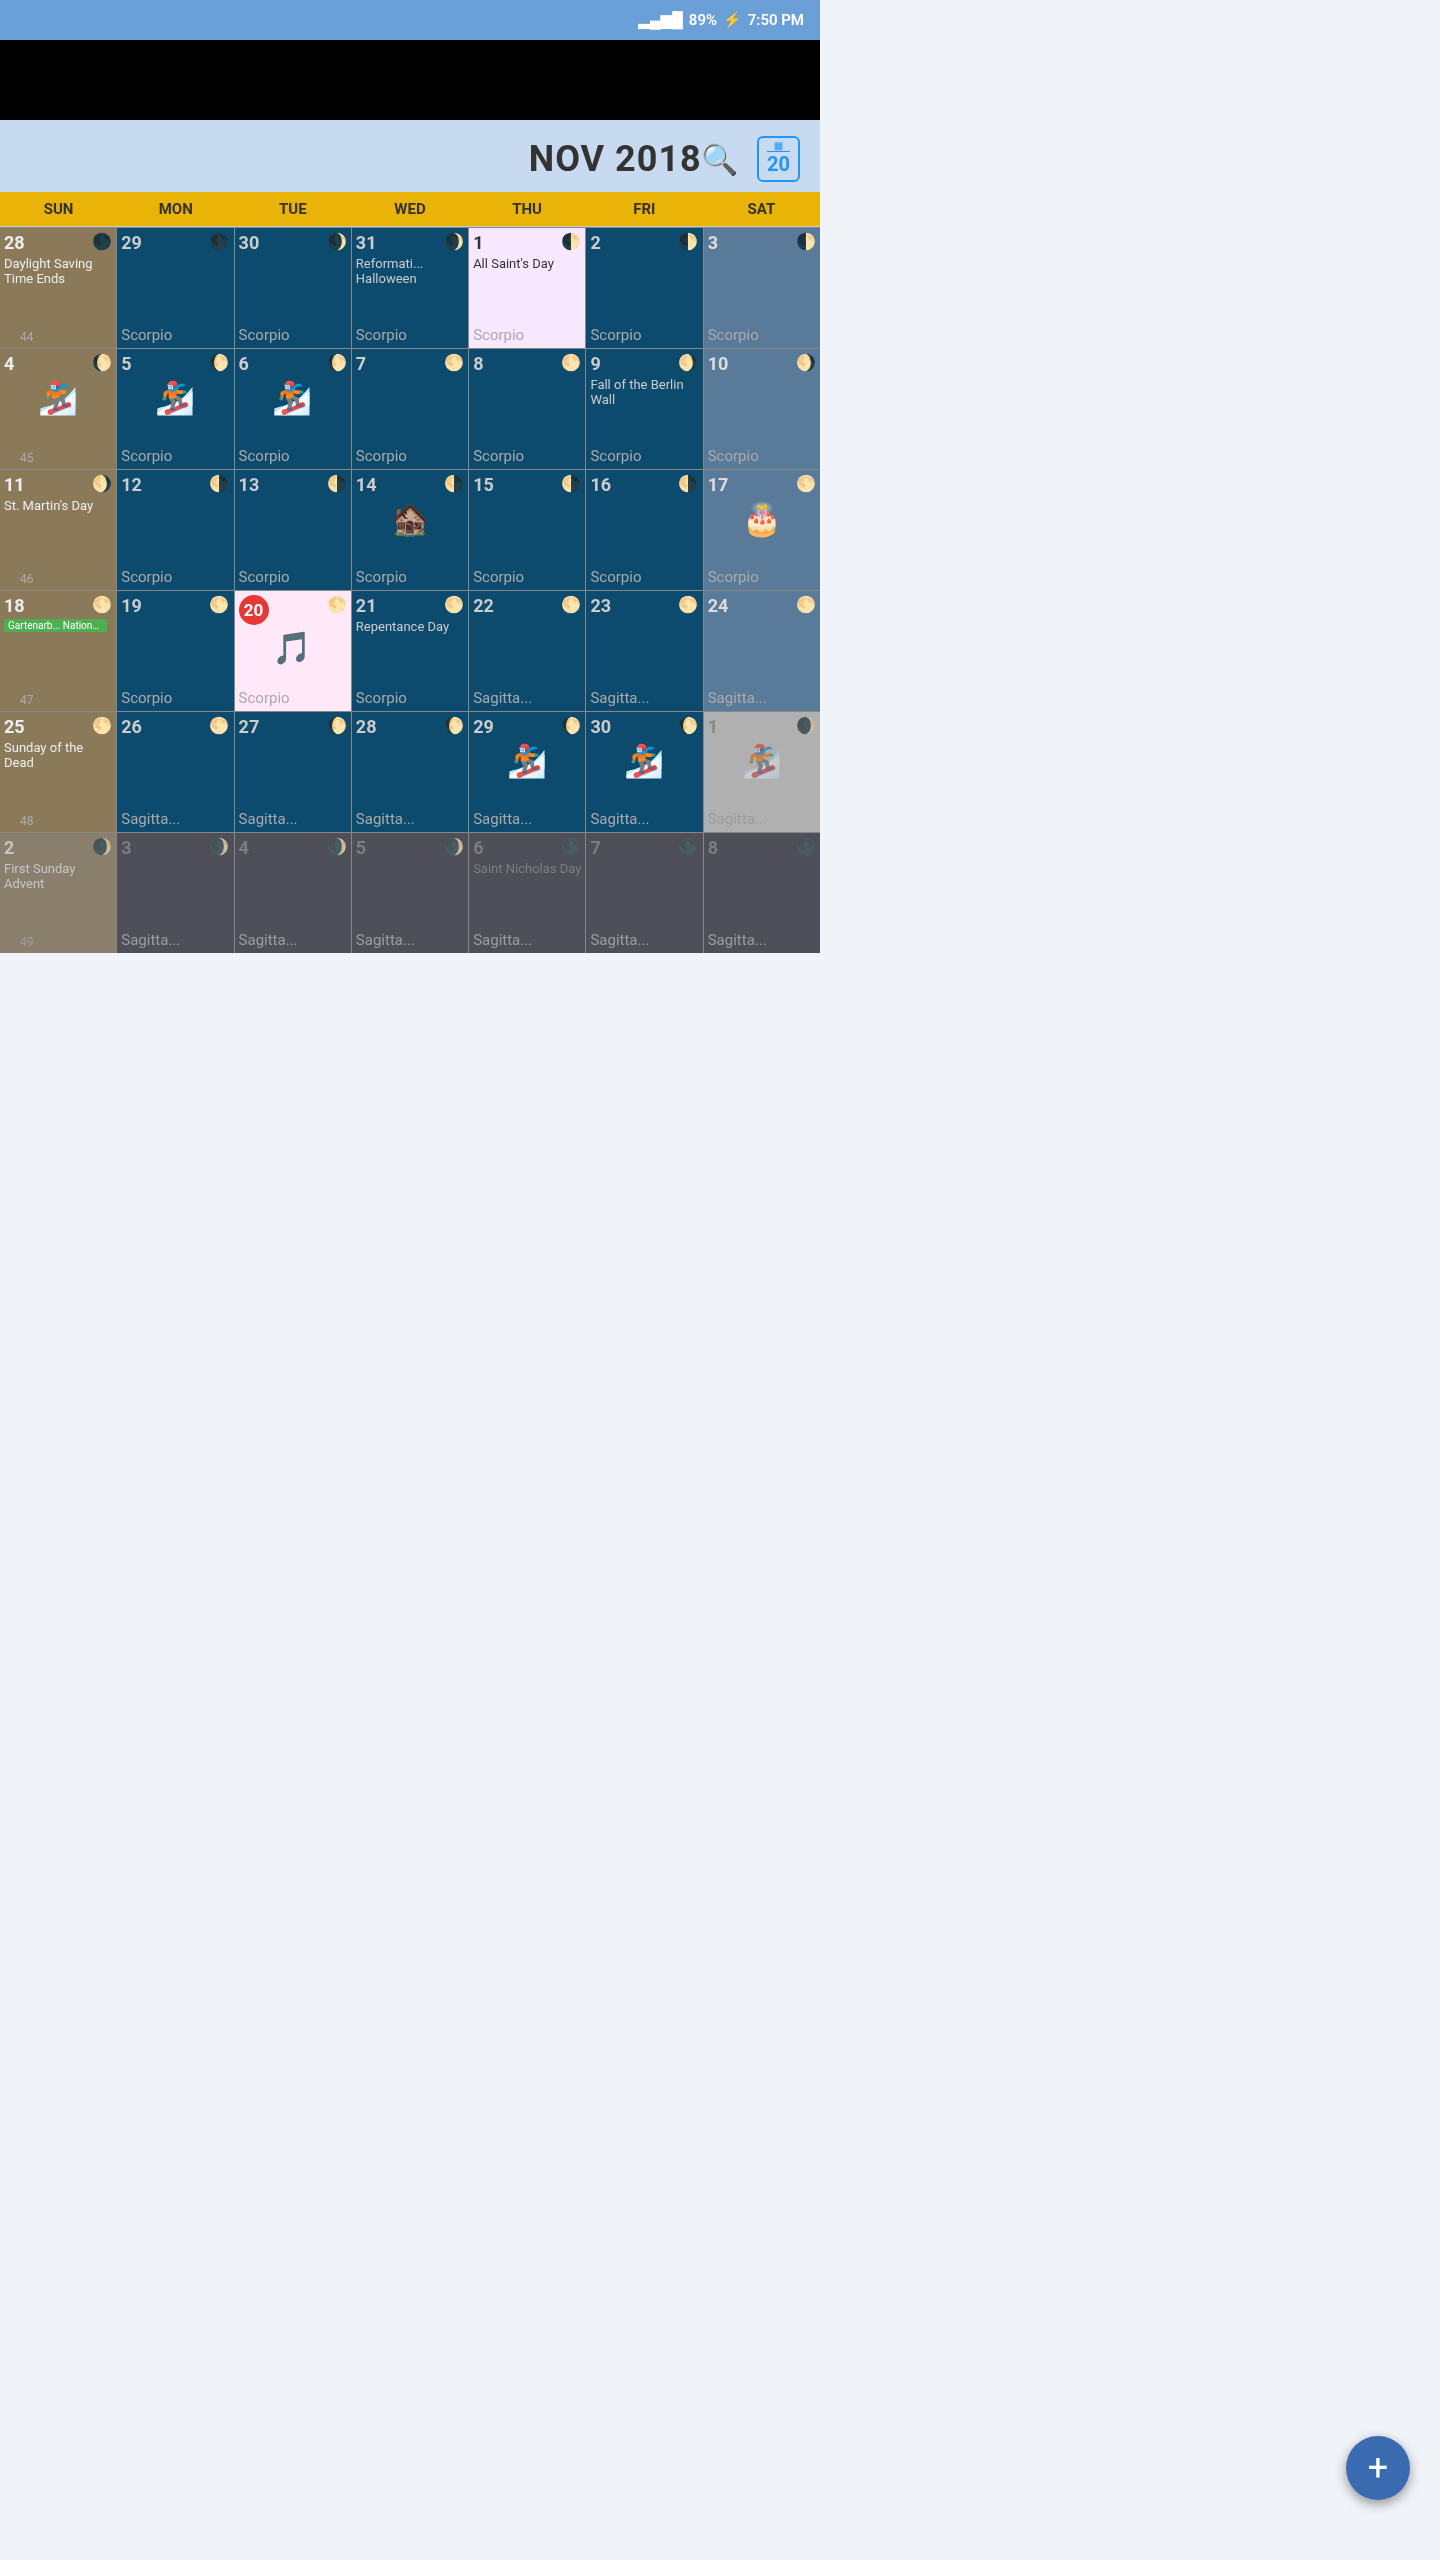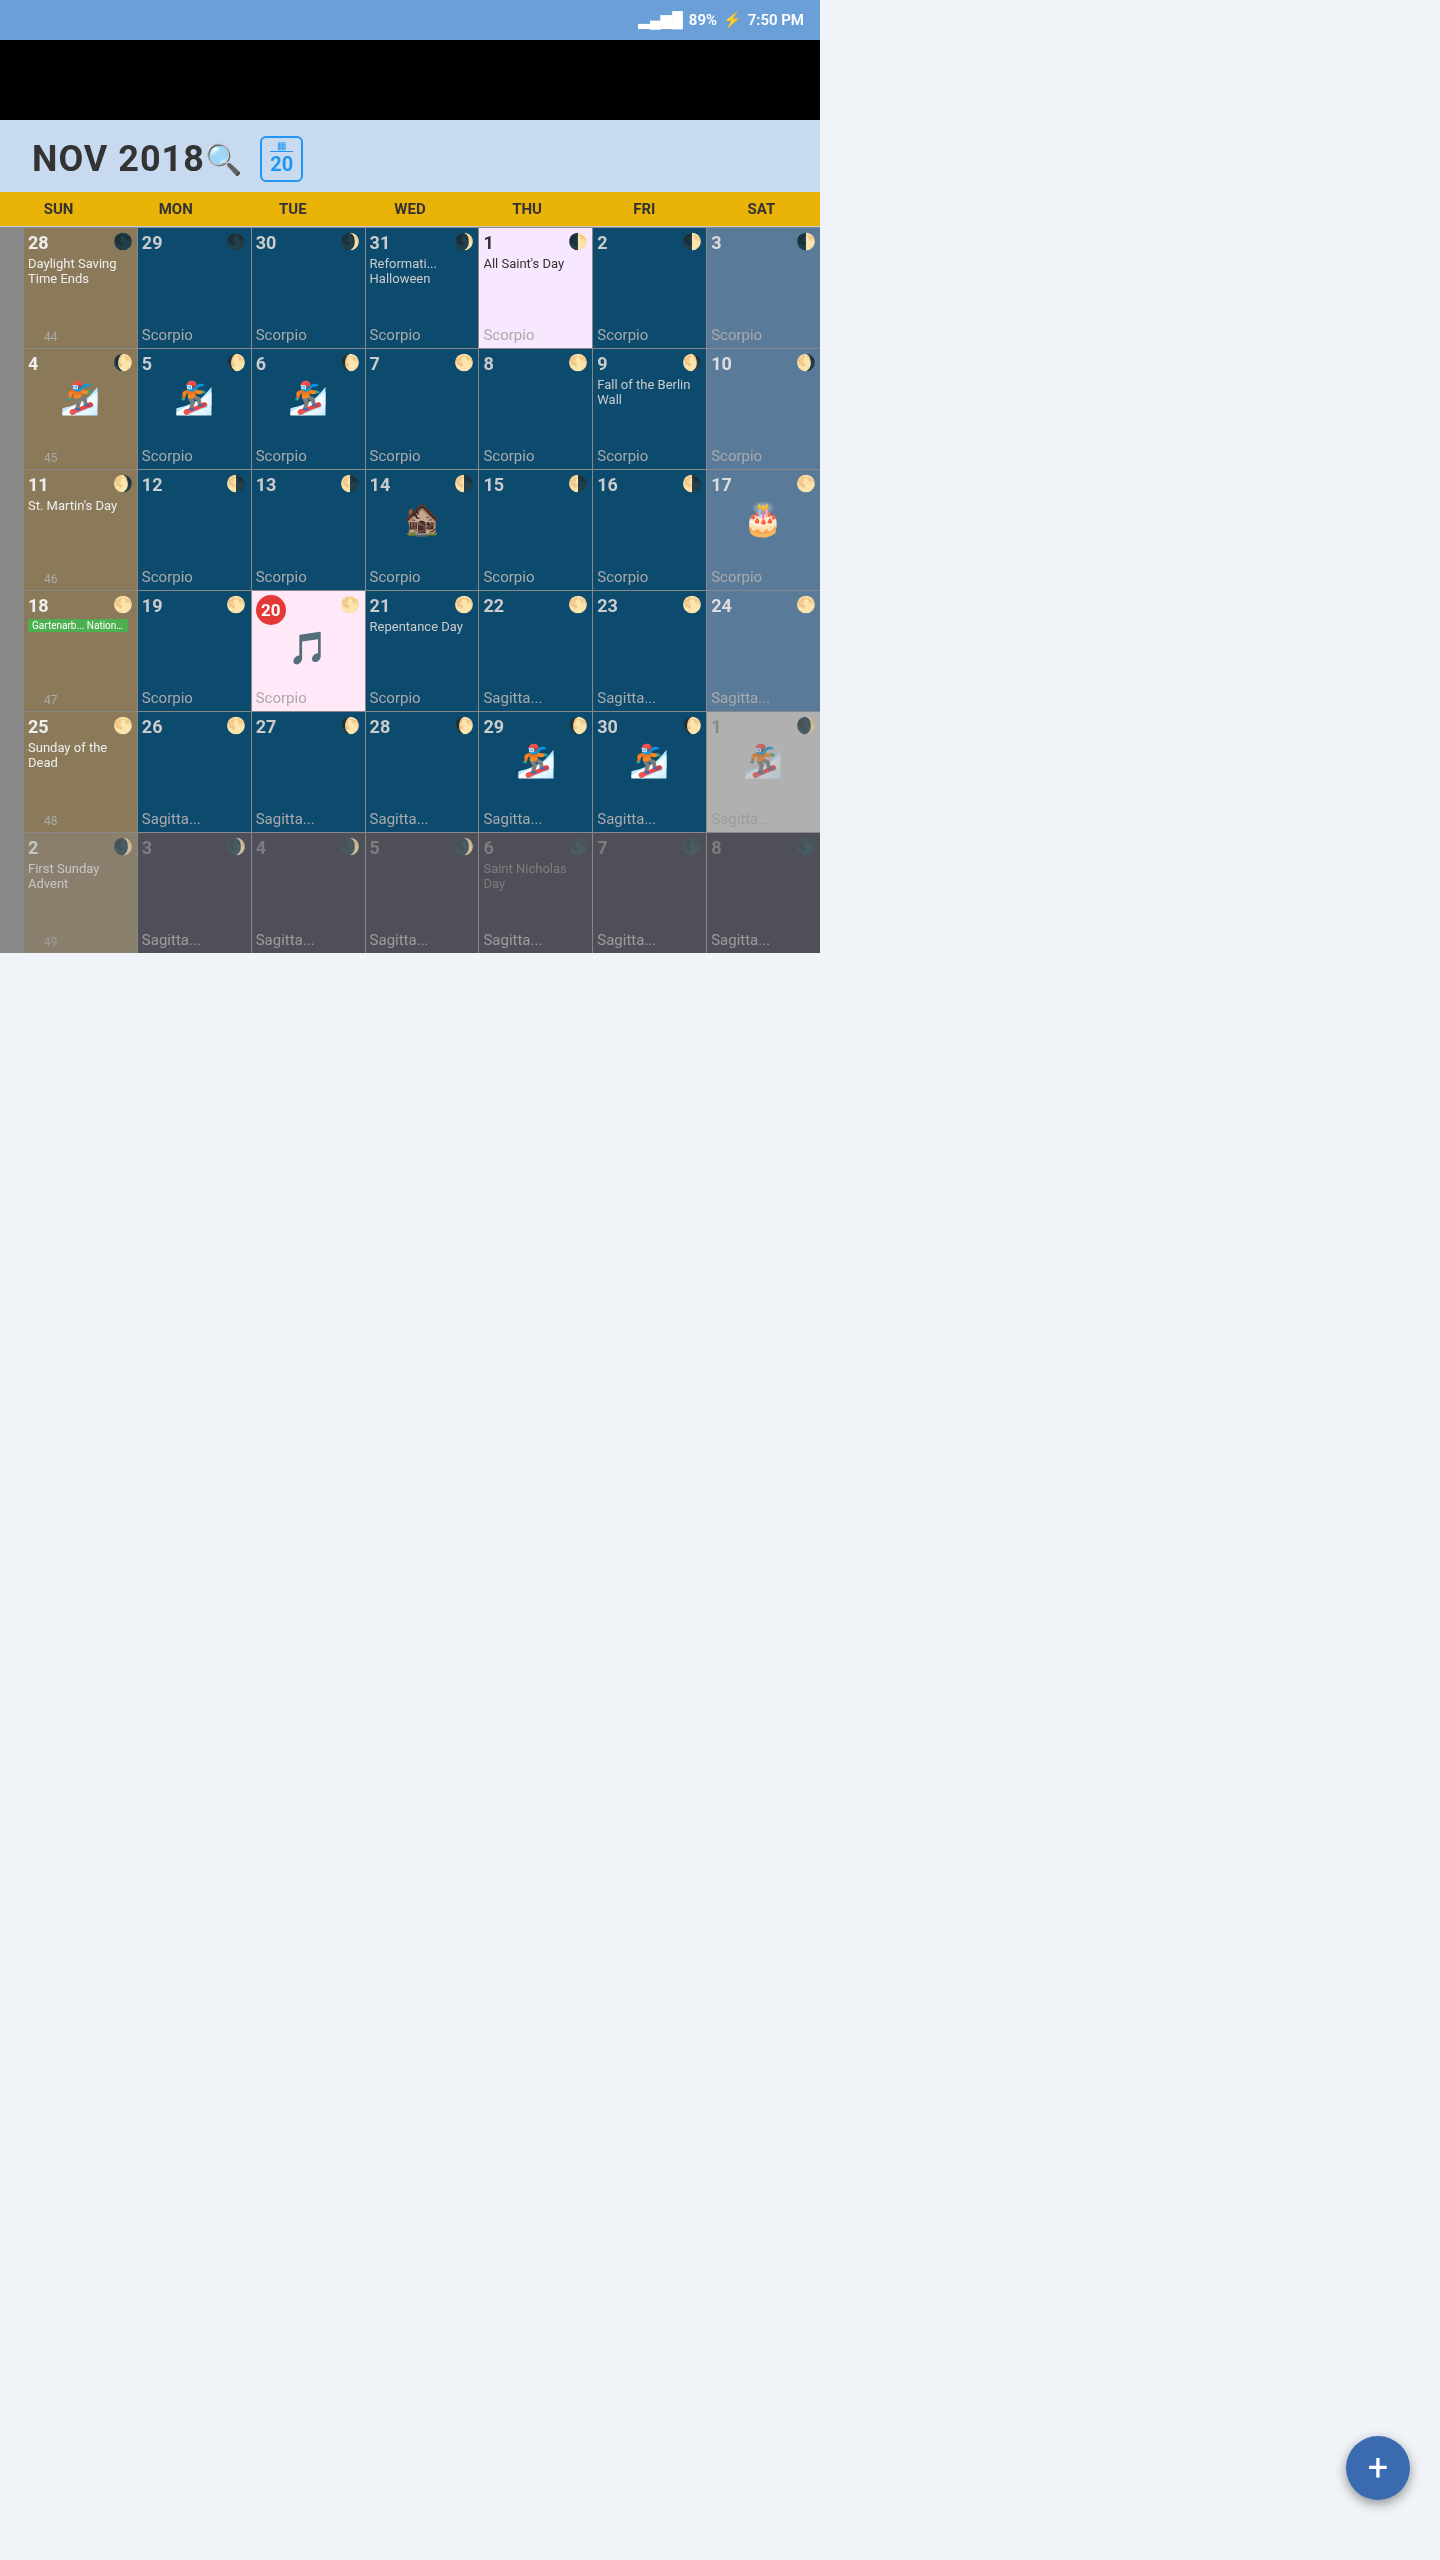--- a/index.html
+++ b/index.html
@@ -27,24 +27,24 @@
 
     
     .black-bar {
       background: #000;
       height: 80px;
     }
 
     
     .cal-header {
       background: #c8daf0;
-      padding: 16px 20px 10px 32px;
-      display: flex;
-      align-items: center;
-      justify-content: flex-start;
+      padding: 16px 20px 10px 20px;
+      display: flex;
+      align-items: center;
+      justify-content: flex-end;
     }
     .cal-title {
       font-size: 36px;
       font-weight: 700;
       color: #333;
       letter-spacing: 1px;
     }
     .header-icons {
       display: flex;
       gap: 18px;
@@ -94,21 +94,20 @@
       color: #333;
     }
 
     
     .cal-grid {
       display: grid;
       grid-template-columns: repeat(7, 1fr);
       background: #888;
       gap: 1px;
       border-top: 1px solid #888;
-      padding-left: 24px;
     }
 
     
     .day-cell {
       position: relative;
       min-height: 120px;
       padding: 4px 4px 2px 4px;
       display: flex;
       flex-direction: column;
       align-items: flex-start;

